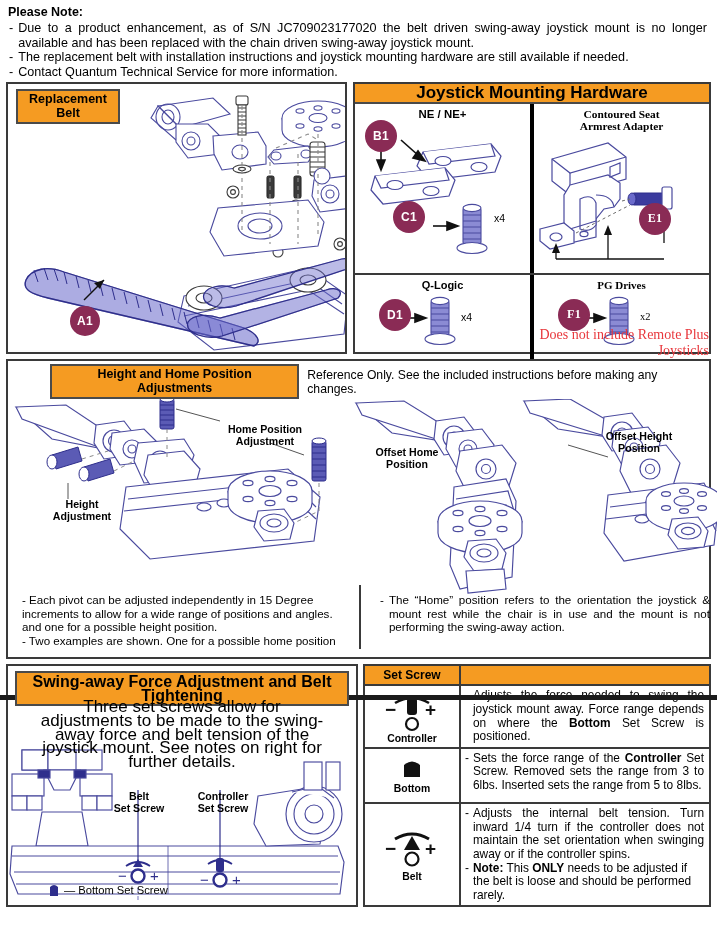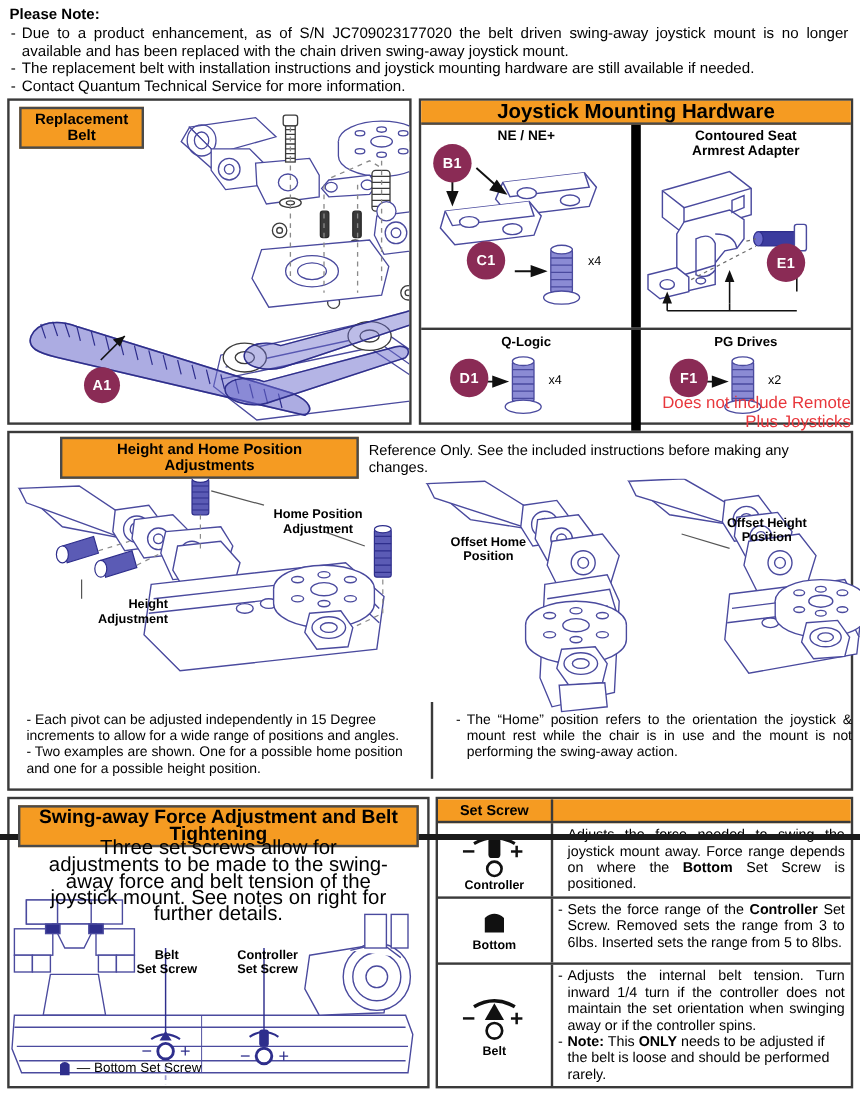--- a/index.html
+++ b/index.html
@@ -41,21 +41,21 @@
   .belt-sub {
     position: absolute; left: 4px; top: 44px; width: 116px;
     font-size: 10.6px; line-height: 11.6px; text-align: center; z-index: 5;
   }
   .hw-panel { flex: 1; position: relative; display: flex; flex-direction: column; }
   .hw-badge { font-size: 17px; border-left: none; border-right: none; border-top: none; }
   .hw-grid { flex: 1; display: flex; flex-direction: column; }
   .hw-top { flex: 1 1 62%; display: flex; border-bottom: 2px solid #3a3a3a; }
   .hw-bot { flex: 1 1 38%; display: flex; border-radius: 12px; }
   .hw-cell { position: relative; overflow: hidden; flex: 1; }
-  .hw-cell + .hw-cell { border-left: 8px solid #000000; }
+  .hw-cell + .hw-cell { border-left: 4px solid #000000; font-family: Liberation Serif, serif; }
   .cell-title {
     text-align: center; font-weight: bold; font-size: 11.4px;
     line-height: 12.4px; padding-top: 4px; position: relative; z-index: 4;
   }
   .cell-title.small { font-size: 11px; }
   .redline {
     position: absolute; bottom: 2px; left: 0; right: 0;
     text-align: right; color: #e8373c; font-size: 14px; z-index: 6;
   }
 
@@ -530,40 +530,40 @@
 
         <g stroke="#555" stroke-width="1" fill="none">
           <path d="M560 46 L600 58"></path>
         </g>
       </svg>
 
       <div class="lbl" style="left:196px; top:25px; width:122px;">
         <span>Home Position</span><br>
         <span>Adjustment</span>
       </div>
-      <div class="lbl" style="left:36px; top:100px; width:96px;text-align:right;">
+      <div class="lbl" style="left:26px; top:100px; width:96px;">
         <span>Height</span><br>
         <span>Adjustment</span>
       </div>
       <div class="lbl" style="left:346px; top:48px; width:106px;">
         <span>Offset Home</span><br>
         <span>Position</span>
       </div>
       <div class="lbl" style="left:570px; top:32px; width:122px;">
         <span>Offset Height</span><br>
         <span>Position</span>
       </div>
 
       <div class="hh-split"></div>
 
       <div class="para" style="left:14px; top:194px; width:340px;">
         <span class="l">- Each pivot can be adjusted independently in 15 Degree</span>
         <span class="l">increments to allow for a wide range of positions and angles.</span>
+        <span class="l">and one for a possible height position.</span>
         <span class="l">- Two examples are shown. One for a possible home position</span>
-        <span class="l">and one for a possible height position.</span>
       </div>
 
       <div class="para" style="left:372px; top:194px; width:330px;">
         <div style="display:flex; gap:5px;">
           <span>-</span>
           <span style="flex:1; text-align:justify;">The “Home” position refers to the orientation the joystick &amp; mount rest while the chair is in use and the mount is not performing the swing-away action.</span>
         </div>
       </div>
     </div>
   </div>

